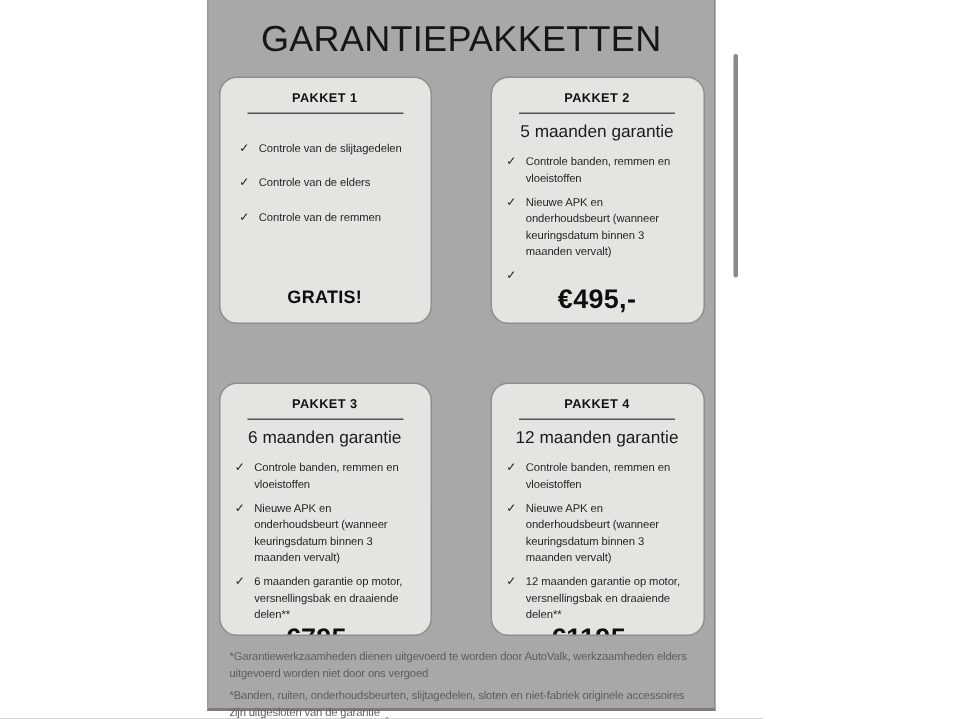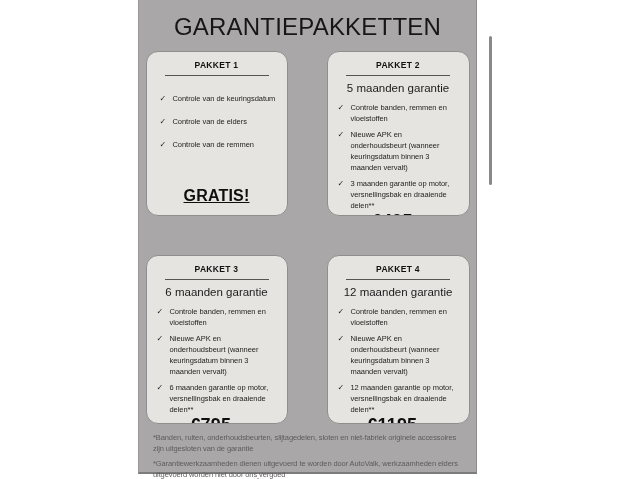--- a/index.html
+++ b/index.html
@@ -51,21 +51,21 @@
   .features{display:flex;flex-direction:column;gap:5px;margin-top:7px;}
   .feature{display:flex;font-size:7.5px;line-height:11px;color:#262423;}
   .check{width:13px;flex:none;font-size:8px;color:#1e1e1e;padding-left:1px;}
   .ftext{width:113px;letter-spacing:-.05px;}
   .card.simple .features{margin-top:17px;gap:12px;padding-left:3px;}
   .card.simple .ftext{width:auto;white-space:nowrap;}
   .price{
     margin-top:auto;text-align:center;font-weight:bold;
     font-size:18px;color:#0e0e0e;padding-bottom:3px;letter-spacing:.2px;
   }
-  .card.simple .price{font-size:16px;text-decoration:underline;}
+  .card.simple .price{font-size:12px;}
   .footnotes{
     margin:8px 8px 0 14px;
     color:var(--footnote,#5e5c5d);
     font-size:7.5px;line-height:11px;letter-spacing:-.1px;
   }
   .footnotes p{margin:0 0 4px;}
   .logo{
     position:relative;margin-top:-6px;height:28px;
     display:flex;justify-content:center;align-items:center;gap:3px;
   }
@@ -87,21 +87,21 @@
   <h1 class="title">GARANTIEPAKKETTEN</h1>
 
   <div class="cards" id="cards">
   <div class="card simple">
     <div class="card-name">PAKKET 1</div>
     <hr class="card-divider">
 
     <div class="features">
   <div class="feature">
     <span class="check">✓</span>
-    <span class="ftext">Controle van de keuringsdatum</span>
+    <span class="ftext">Controle van de slijtagedelen</span>
   </div>
 
   <div class="feature">
     <span class="check">✓</span>
     <span class="ftext">Controle van de elders</span>
   </div>
 
   <div class="feature">
     <span class="check">✓</span>
     <span class="ftext">Controle van de remmen</span>
@@ -120,21 +120,20 @@
     <span class="ftext">Controle banden, remmen en vloeistoffen</span>
   </div>
 
   <div class="feature">
     <span class="check">✓</span>
     <span class="ftext">Nieuwe APK en onderhoudsbeurt (wanneer keuringsdatum binnen 3 maanden vervalt)</span>
   </div>
 
   <div class="feature">
     <span class="check">✓</span>
-    <span class="ftext">3 maanden garantie op motor, versnellingsbak en draaiende delen**</span>
   </div>
 </div>
     <div class="price">€495,-</div>
   </div>
 
   <div class="card">
     <div class="card-name">PAKKET 3</div>
     <hr class="card-divider">
     <div class="card-subtitle">6 maanden garantie</div>
     <div class="features">
@@ -174,22 +173,22 @@
   <div class="feature">
     <span class="check">✓</span>
     <span class="ftext">12 maanden garantie op motor, versnellingsbak en draaiende delen**</span>
   </div>
 </div>
     <div class="price">€1195,-</div>
   </div>
 </div>
 
   <div class="footnotes">
+    <p>*Garantiewerkzaamheden dienen uitgevoerd te worden door AutoValk, werkzaamheden elders uitgevoerd worden niet door ons vergoed</p>
     <p>*Banden, ruiten, onderhoudsbeurten, slijtagedelen, sloten en niet-fabriek originele accessoires zijn uitgesloten van de garantie</p>
-    <p>*Garantiewerkzaamheden dienen uitgevoerd te worden door AutoValk, werkzaamheden elders uitgevoerd worden niet door ons vergoed</p>
   </div>
 
   <div class="logo">
     <svg width="22" height="28" viewBox="0 0 23 30">
       <defs>
         <linearGradient id="dg" x1="0" y1="0" x2="1" y2="1">
           <stop offset="0" stop-color="#cfcdce"></stop>
           <stop offset="1" stop-color="#7c7a7b"></stop>
         </linearGradient>
       </defs>

